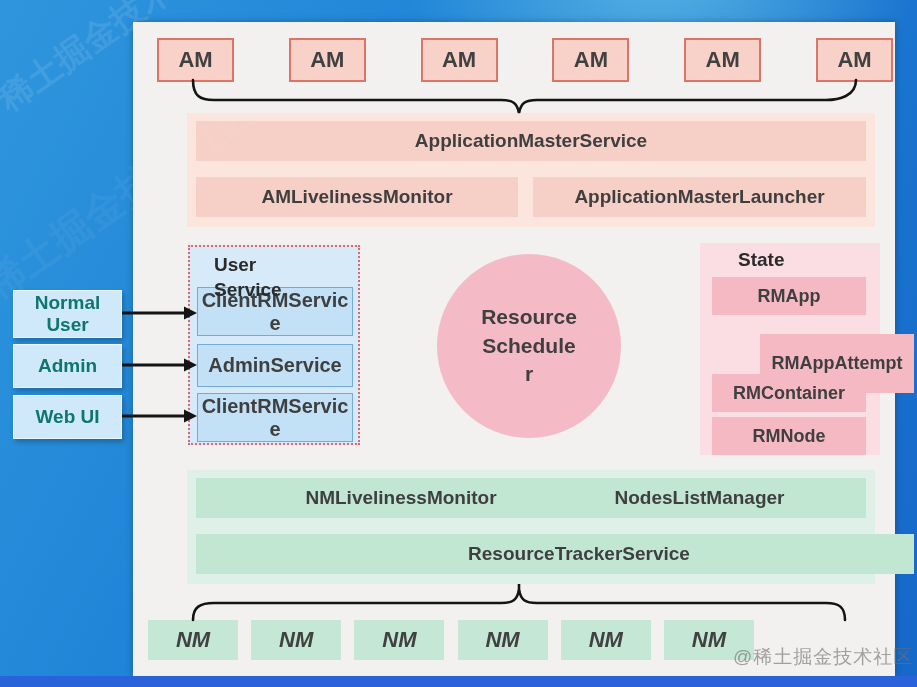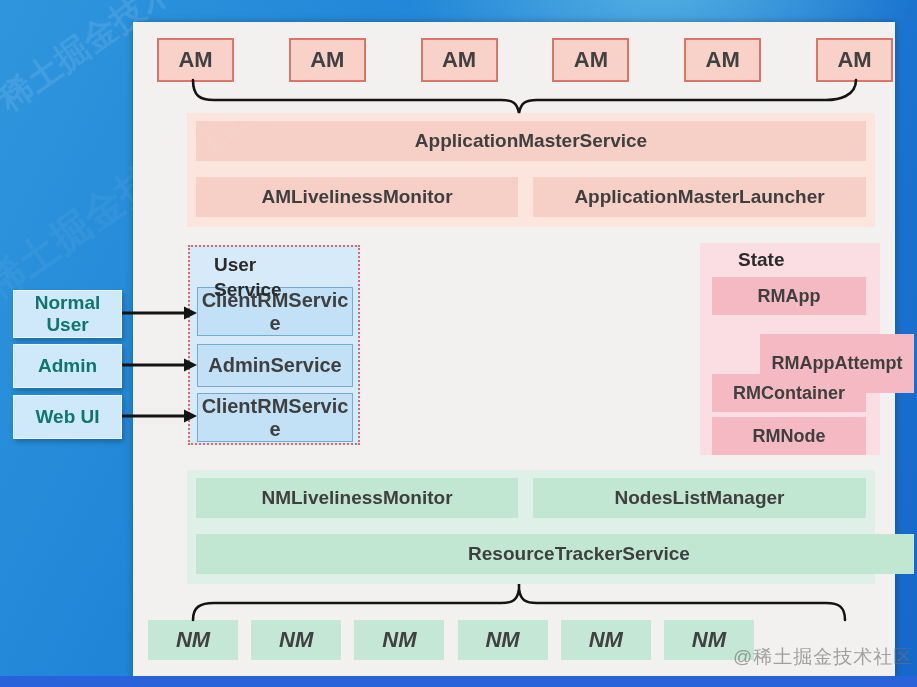--- a/index.html
+++ b/index.html
@@ -58,21 +58,21 @@
   .sm-title{position:absolute;left:738px;top:248px;width:92px;font-weight:700;font-size:19px;
     color:#2b2b2b;line-height:1.3;z-index:1;}
   .pinkbox{background:#f4b9c3;font-size:18px;width:154px;left:712px;z-index:2;}
   .sm-b1{top:277px;height:38px;}
   .sm-b2{top:334px;height:59px;margin-left:48px;}
   .sm-b3{top:374px;height:38px;}
   .sm-b4{top:417px;height:38px;}
   
   .green-container{position:absolute;left:187px;top:470px;width:688px;height:114px;background:#def0e7;}
   .green{background:#c1e7d3;font-size:19px;}
-  .nmlm-box{left:196px;top:478px;width:322px;height:40px;}
+  .nmlm-box{left:196px;top:478px;width:322px;height:40px;padding-left:44px;}
   .nlm-box{left:533px;top:478px;width:333px;height:40px;}
   .rts-box{left:196px;top:534px;width:670px;height:40px;padding-left:48px;}
   
   .connectors{position:absolute;left:0;top:0;z-index:5;pointer-events:none;}
   
   .wm-corner{position:absolute;left:733px;top:644px;font-size:19px;font-weight:400;
     color:rgba(110,110,110,.62);z-index:9;letter-spacing:1px;}
   .wm-faint{position:absolute;color:rgba(255,255,255,.10);font-weight:700;z-index:1;white-space:nowrap;}
   .wm-f1{left:-22px;top:2px;font-size:34px;transform:rotate(-35deg);}
   .wm-f2{left:-40px;top:170px;font-size:40px;transform:rotate(-35deg);color:rgba(255,255,255,.05);}
@@ -104,20 +104,23 @@
   <div class="us-container"></div>
   <div class="us-title">User Service</div>
   <div class="dbox bluebox us-b1">ClientRMService</div>
   <div class="dbox bluebox us-b2">AdminService</div>
   <div class="dbox bluebox us-b3">ClientRMService</div>
 
   <div class="dbox client cl-1">Normal User</div>
   <div class="dbox client cl-2">Admin</div>
   <div class="dbox client cl-3">Web UI</div>
 
+  <div class="circle">
+    <span>Resource Scheduler</span>
+  </div>
 
   <div class="sm-container"></div>
   <div class="sm-title">State Machine</div>
   <div class="dbox pinkbox sm-b1">RMApp</div>
   <div class="dbox pinkbox sm-b2">RMAppAttempt</div>
   <div class="dbox pinkbox sm-b3">RMContainer</div>
   <div class="dbox pinkbox sm-b4">RMNode</div>
 
   <div class="green-container"></div>
   <div class="dbox green nmlm-box">NMLivelinessMonitor</div>

